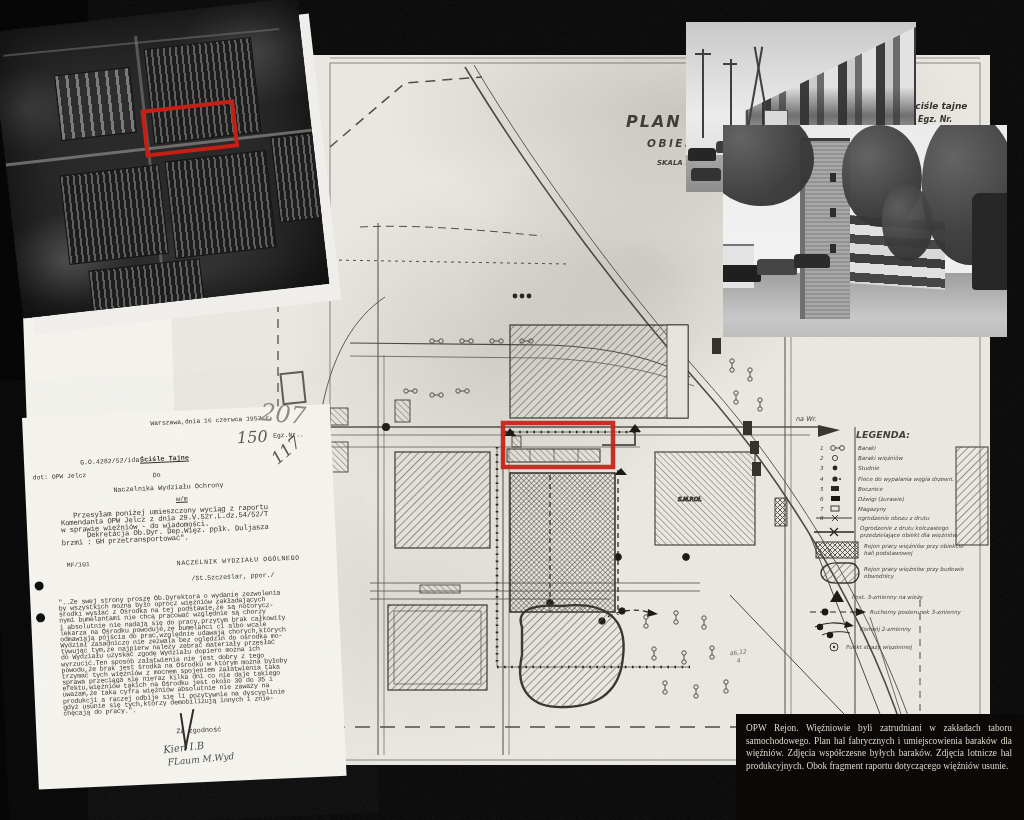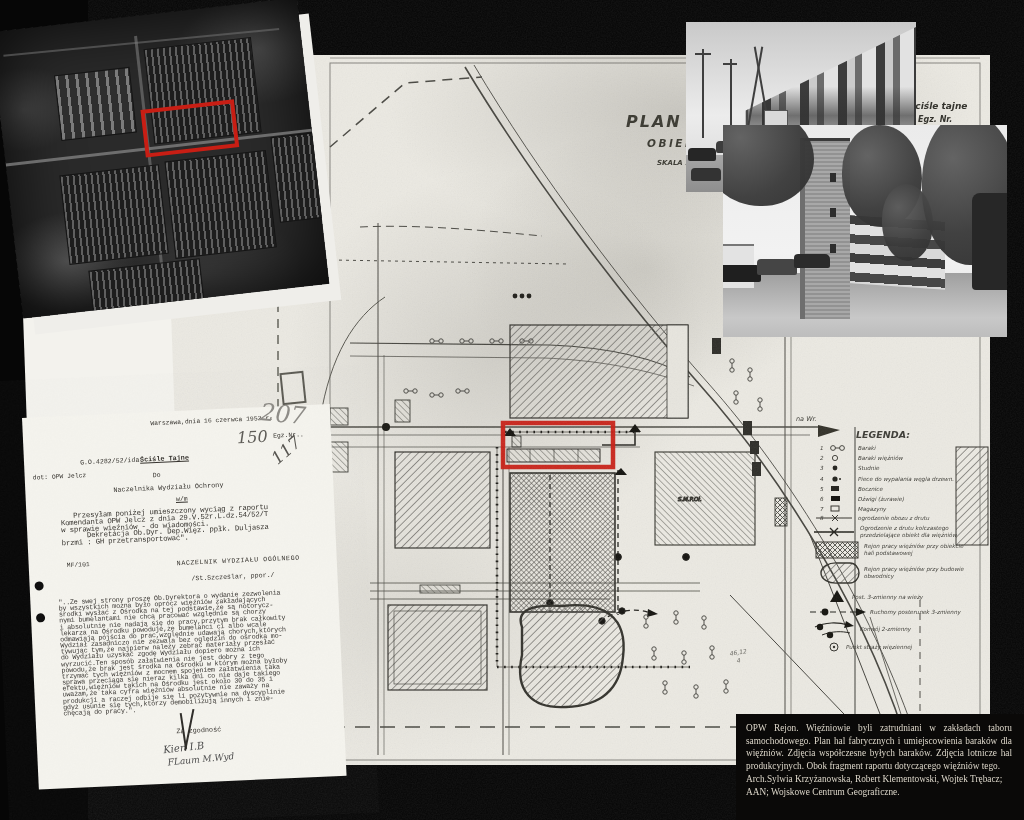--- a/index.html
+++ b/index.html
@@ -469,17 +469,16 @@
     <div class="tree" style="left:42%;top:0%;width:28%;height:48%;"></div>
     <div class="tree" style="left:56%;top:28%;width:18%;height:36%;"></div>
     <div class="tree" style="left:70%;top:-6%;width:34%;height:72%;"></div>
     <div class="p2-car" style="left:-2%;top:66%;width:44px;height:17px;background:#1f1f1f;"></div>
     <div class="p2-car" style="left:12%;top:63%;width:40px;height:16px;background:#454545;"></div>
     <div class="p2-car" style="left:25%;top:61%;width:36px;height:14px;background:#2b2b2b;"></div>
     <div class="p2-van"></div>
   </div>
 
   <div class="caption">
-    <p><span>OPW Rejon. Więźniowie byli zatrudniani w zakładach taboru samochodowego.</span> <span>Plan hal fabrycznych i umiejscowienia baraków dla więźniów. Zdjęcia współczesne</span> <span>byłych baraków. Zdjęcia lotnicze hal produkcyjnych. Obok fragment raportu</span> <span>dotyczącego więźniów tego.</span></p>
-    <p class="credits"><span>Arch.Sylwia Krzyżanowska, Robert Klementowski, Wojtek Trębacz; AAN; Wojskowe</span> <span>Centrum Geograficzne.</span></p>
+    <p><span>OPW Rejon. Więźniowie byli zatrudniani w zakładach taboru samochodowego.</span> <span>Plan hal fabrycznych i umiejscowienia baraków dla więźniów. Zdjęcia współczesne</span> <span>byłych baraków. Zdjęcia lotnicze hal produkcyjnych. Obok fragment raportu</span> <span>dotyczącego więźniów usunie.</span></p>
   </div>
 
 </div>
 
 </body></html>

